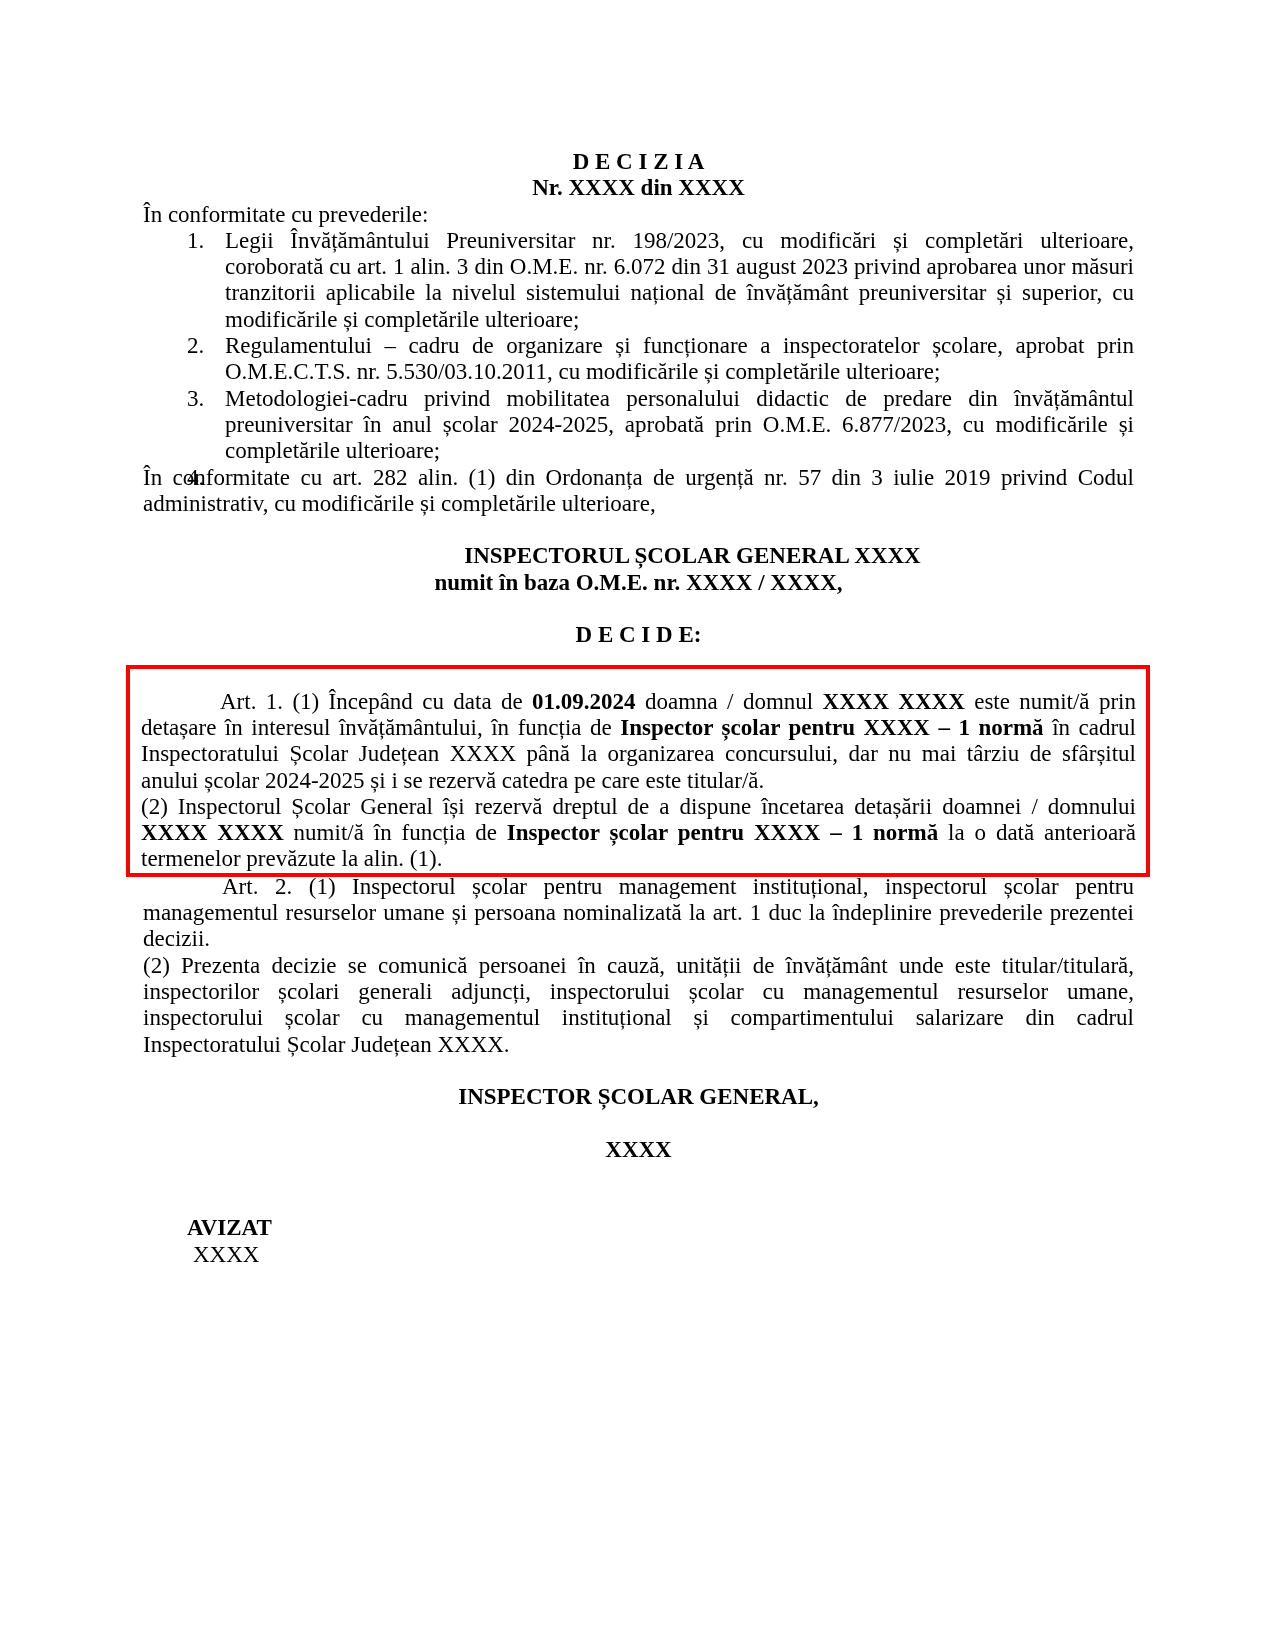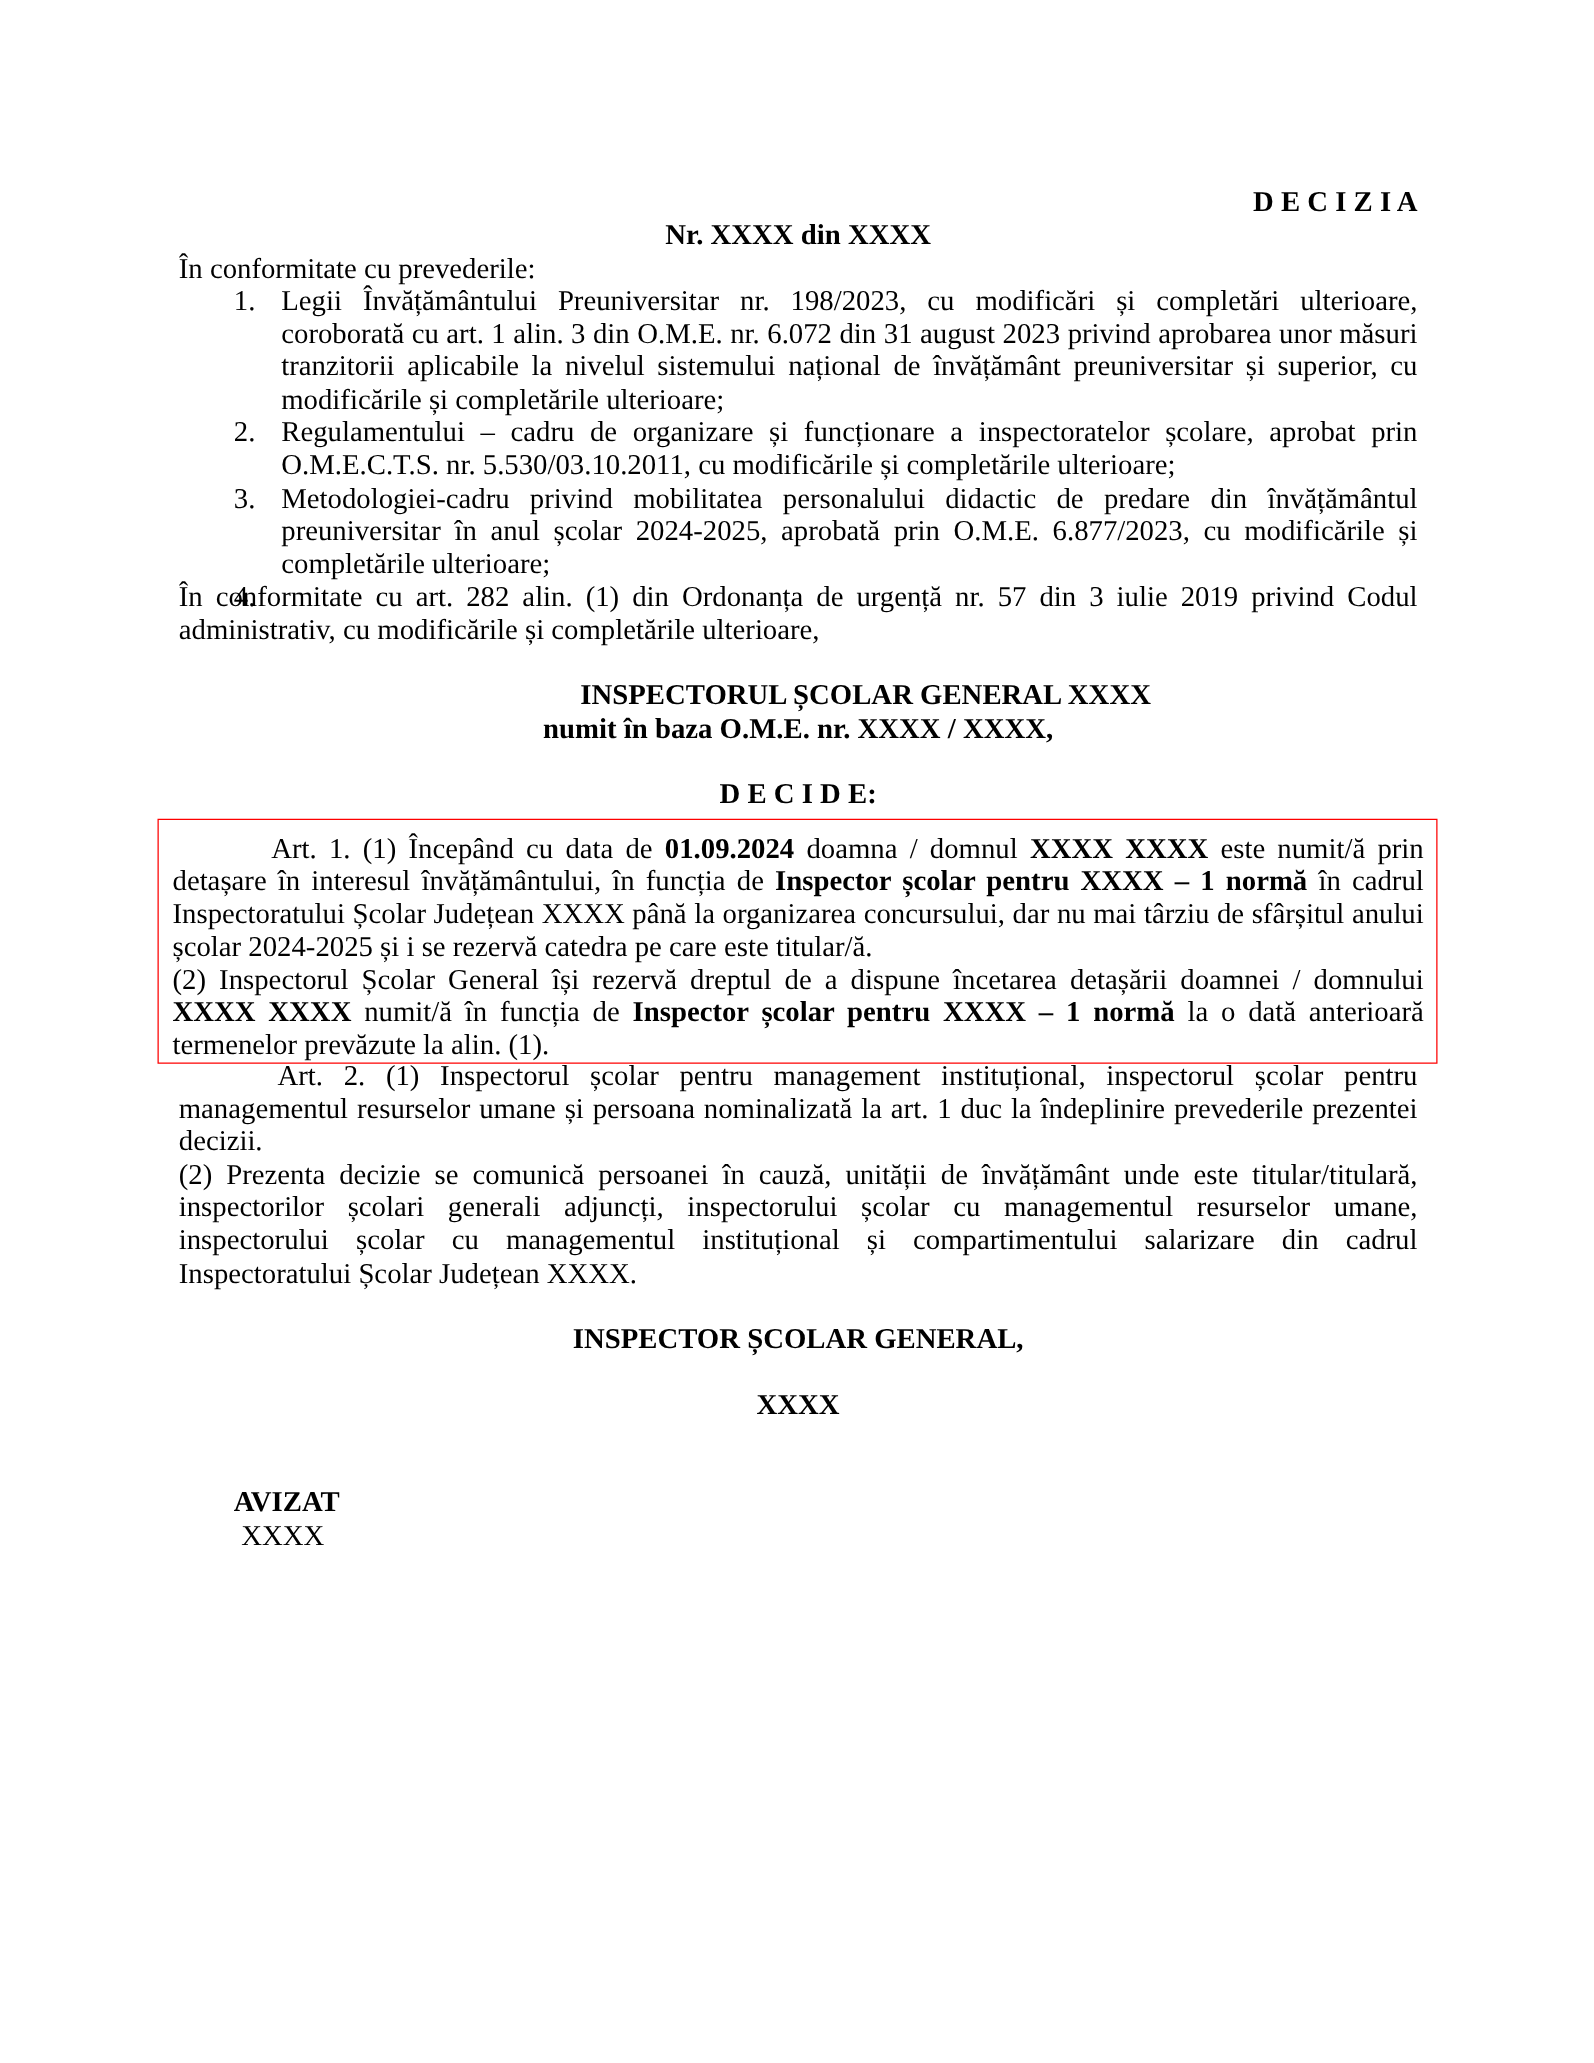--- a/index.html
+++ b/index.html
@@ -13,29 +13,29 @@
     font-size:23px;line-height:26.3px;color:#000;
     overflow:hidden;
   }
   p{margin:0;}
   .just{text-align:justify;}
   b,.b{font-weight:bold;}
   .indent{text-indent:79px;}
   .li{position:relative;padding-left:82px;text-align:justify;}
   .li .num{position:absolute;left:44px;top:0;}
   .sp{height:26.3px;}
-  .title-main{text-align:right;font-weight:bold;font-family:Liberation Serif, serif;}
+  .title-main{text-align:center;font-weight:bold;font-family:Liberation Serif, serif;}
   .title-num{text-align:center;font-weight:bold;}
   .issuer1{text-align:center;font-weight:bold;position:relative;left:54px;}
   .issuer2{text-align:center;font-weight:bold;}
   .decide{text-align:center;font-weight:bold;}
   .hbox{
-    border:1px solid #0369a1;
-    margin:6px -16px -3px -17px;
-    padding:10px 10px 0 11px;
+    border:4px solid #0369a1;
+    margin:16px -16px -3px -17px;
+    padding:20px 10px 0 11px;
   }
   .sig-role{text-align:center;font-weight:bold;}
   .sig-name{text-align:center;font-weight:bold;}
   .avizat-label{margin-left:44px;font-weight:bold;margin-top:26px;}
   .avizat-name{margin-left:50px;}
 </style>
 </head>
 <body>
 
 <div class="page">

